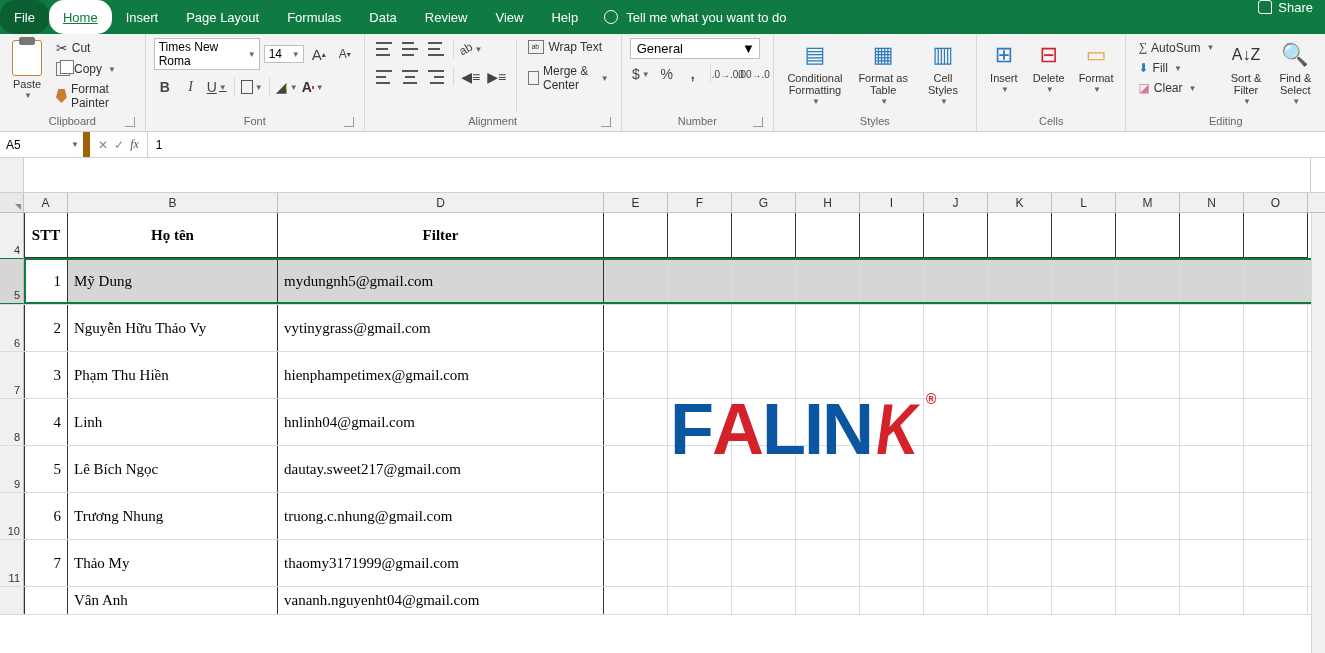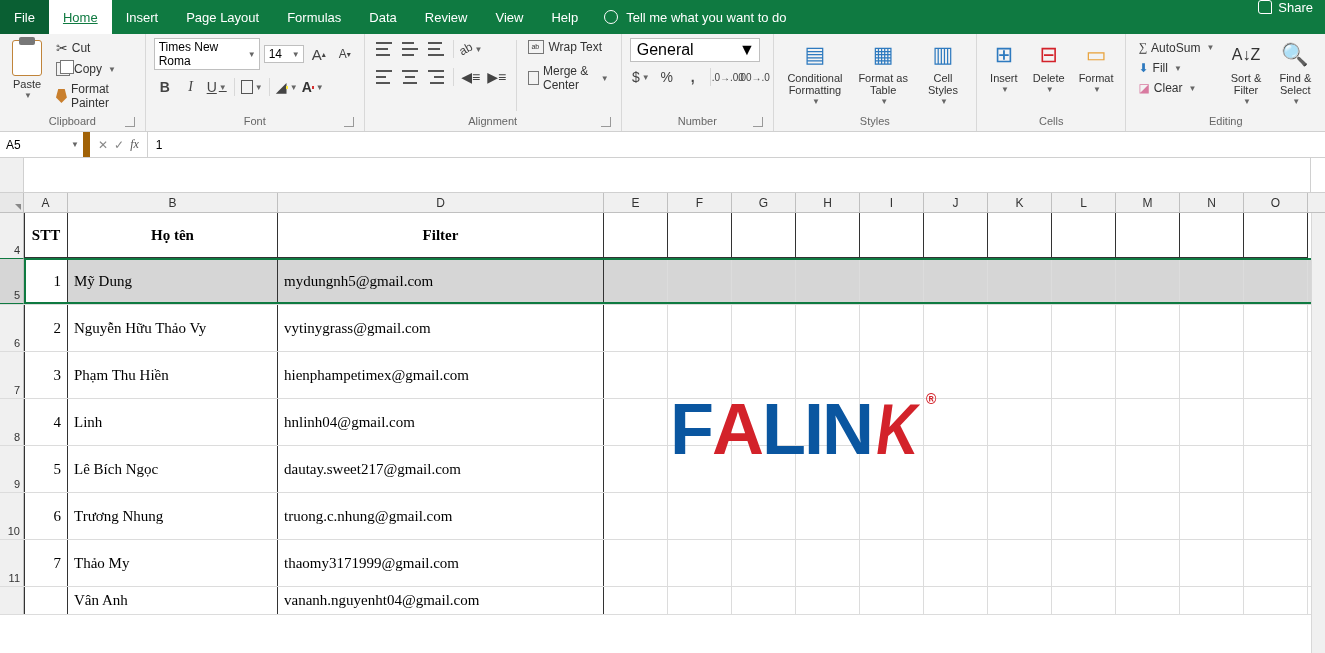--- a/index.html
+++ b/index.html
@@ -1,20 +1,20 @@
 <!DOCTYPE html>
 <html><head>
 <meta charset="utf-8">
 <style>
 * { box-sizing: border-box; margin: 0; padding: 0; font-family: "Segoe UI", Arial, sans-serif; }
 body { background: #fff; overflow: hidden; width: 1325px; height: 653px; position: relative; }
 
 
 .tabbar { background: #0f7a41; height: 34px; display: flex; align-items: stretch; color: #fff; font-size: 13px; }
-.tabbar .tab { padding: 0 14px; display: flex; align-items: center; cursor: pointer; }
+.tabbar .tab { padding: 0 14px; display: flex; align-items: center; cursor: pointer; border-radius: 15px; }
 .tabbar .tab.active { background: #fff; color: #0f7a41; text-decoration: underline; }
 .tabbar .tab.file { background: #0a5f33; }
 .tell { display: flex; align-items: center; gap: 8px; padding: 16px 12px; }
 .tell .bulb { width: 14px; height: 14px; border: 1.5px solid #fff; border-radius: 50%; position: relative; }
 .tabbar .spacer { flex: 1; }
 .share { display: flex; align-items: flex-start; gap: 6px; padding: 0 12px; }
 .share .sicon { width: 14px; height: 14px; border: 1.5px solid #fff; border-radius: 3px 3px 0 3px; position: relative; }
 
 
 .ribbon { background: #f3f3f3; height: 98px; border-bottom: 1px solid #d0d0d0; display: flex; }
@@ -40,21 +40,21 @@
 .sel { border: 1px solid #bfbfbf; background: #fff; font-size: 12px; padding: 1px 18px 1px 4px; position: relative; }
 .sel .ar { position:absolute; right:3px; top:50%; transform:translateY(-50%); font-size:8px; color:#666; }
 .sq { width: 22px; height: 22px; display:flex; align-items:center; justify-content:center; border-radius:2px; cursor:pointer; font-size:14px; color:#444; }
 .bold{font-weight:bold;} .ital{font-style:italic;font-family:serif;} .und{text-decoration:underline;}
 .colorbar { width:16px; height:3px; display:block; }
 
 .align-ico { width:16px; height:14px; display:flex; flex-direction:column; justify-content:space-between; }
 .align-ico span { height:2px; background:#555; display:block; }
 
 .numfmt { display:flex; flex-direction:column; gap:4px; }
-.numsel { border:1px solid #bfbfbf; background:#fff; font-size:16px; padding:2px 18px 2px 6px; width:130px; position:relative; }
+.numsel { border:1px solid #bfbfbf; background:#fff; font-size:13px; padding:2px 18px 2px 6px; width:130px; position:relative; }
 
 .bigico { width:30px; height:30px; display:flex; align-items:center; justify-content:center; font-size:22px; }
 
 
 .fbar { height: 26px; border-bottom: 1px solid #d0d0d0; display:flex; align-items:stretch; background:#fff; font-size:12px; }
 .namebox { width: 90px; border-right:7px solid #a16207; display:flex; align-items:center; padding:0 6px; position:relative; }
 .namebox .ar { position:absolute; right:4px; font-size:8px; color:#666; }
 .fxbtns { display:flex; align-items:center; gap:6px; padding:0 8px; border-right:1px solid #d0d0d0; color:#888; }
 .fxbtns .fx { font-style:italic; font-family:serif; color:#555; }
 .fval { flex:1; display:flex; align-items:center; padding:0 8px; }

